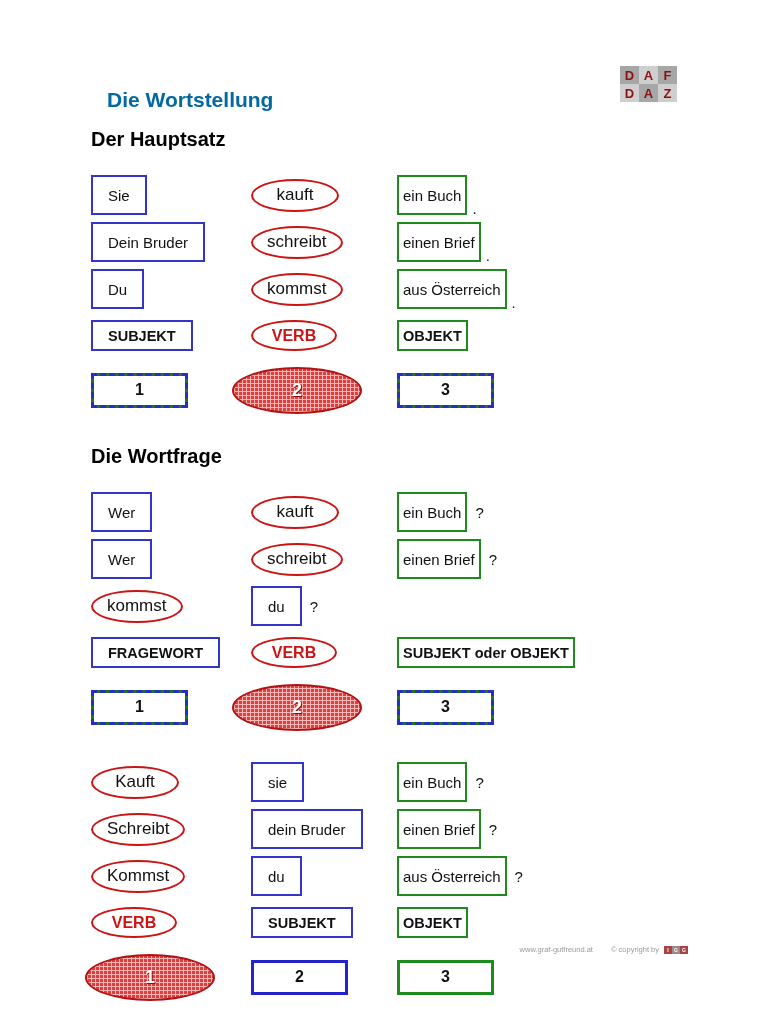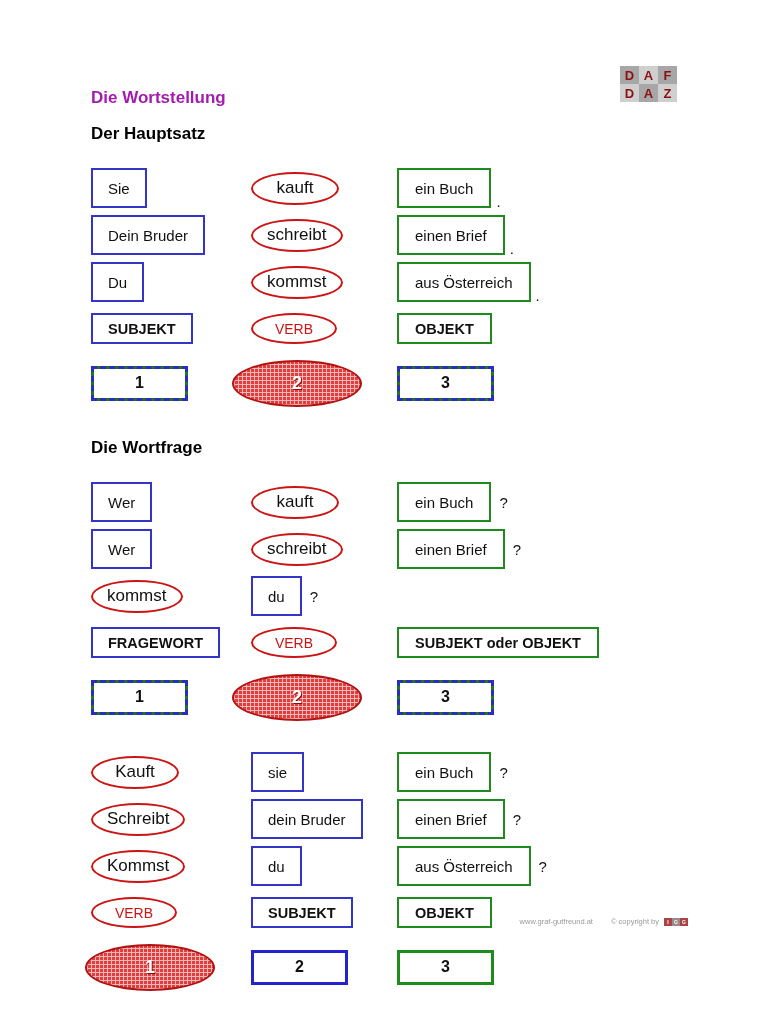--- a/index.html
+++ b/index.html
@@ -8,61 +8,61 @@
 
   
   .daf-logo{position:absolute;left:620px;top:66px;display:grid;
             grid-template-columns:repeat(3,19px);grid-auto-rows:18px;gap:0;}
   .daf-cell{display:flex;align-items:center;justify-content:center;
             font-weight:bold;font-size:13px;color:#8b1111;}
   .dc-dark{background:#a7a7a7;}
   .dc-light{background:#cfcfcf;}
 
   .content{position:absolute;left:91px;top:88px;width:640px;}
-  h1{font-size:17px;font-weight:bold;margin:0 0 16px 0;color:#a21caf;}
-  h2{font-size:17px;font-weight:bold;margin:0 0 24px 0;color:#000;}
+  h1{font-size:21px;font-weight:bold;margin:0 0 16px 16px;color:#0369a1;}
+  h2{font-size:20px;font-weight:bold;margin:0 0 24px 0;color:#000;}
   .section{margin-bottom:31px;}
 
   .row{display:grid;grid-template-columns:160px 146px 1fr;align-items:center;
        margin-bottom:7px;min-height:31px;}
   .cell{display:flex;align-items:center;}
 
   .box{display:inline-flex;align-items:center;justify-content:center;height:40px;
        border:2px solid #000;background:#fff;font-size:15px;color:#111;
        padding:0 15px;box-sizing:border-box;white-space:nowrap;}
   .blue{border-color:#3434c8;}
-  .green{border-color:#1f8b1f;padding:0 16px;}
+  .green{border-color:#1f8b1f;padding:0 4px;}
   .oval{display:inline-flex;align-items:center;justify-content:center;height:33px;
         border:2px solid #cc1414;border-radius:50%;background:#fff;font-size:17px;
         color:#111;padding:0 14px;min-width:88px;box-sizing:border-box;white-space:nowrap;}
 
   .label-row{margin-top:11px;text-align:right;}
   .label-box{font-weight:bold;font-size:14.5px;height:31px;}
-  .verb-label{font-weight:normal;color:#cc1414;font-size:14px;height:31px;min-width:86px;}
+  .verb-label{font-weight:bold;color:#cc1414;font-size:16px;height:31px;min-width:86px;}
 
   .num-row{margin-top:15px;min-height:48px;}
   .num-box{display:inline-flex;align-items:center;justify-content:center;width:97px;height:35px;
            font-weight:bold;font-size:16px;background:#fff;box-sizing:border-box;}
   .dashed{border:3px solid #1c7a1c;outline:3px dashed #2d2dbb;outline-offset:-3px;}
   .solid-blue{border:3px solid #2424cc;}
   .solid-green{border:3px solid #1f8b1f;}
   .num-oval{display:inline-flex;align-items:center;justify-content:center;width:130px;height:47px;
             border:2px solid #b31212;border-radius:50%;color:#fff;font-weight:bold;font-size:18px;
             text-shadow:1px 1px 0 #8a0e0e;box-sizing:border-box;
             background:
               repeating-linear-gradient(0deg,#f3b9b9 0 1px,transparent 1px 4px),
               repeating-linear-gradient(90deg,#f3b9b9 0 1px,transparent 1px 4px),
               #e23c3c;}
   .pull-left{margin-left:-19px;}
   .pull-left-sm{margin-left:-6px;}
 
   .period{align-self:flex-end;margin-left:5px;margin-bottom:-1px;font-size:15px;line-height:1;}
   .qmark{margin-left:8px;font-size:15px;}
 
-  .footer{position:absolute;right:80px;top:917px;display:flex;align-items:center;gap:5px;
+  .footer{position:absolute;right:80px;top:945px;display:flex;align-items:center;gap:5px;
           font-size:7.5px;color:#9a9a9a;}
   .footer .gap{width:8px;}
   .mini-logo{display:inline-flex;}
   .mini-cell{width:8px;height:8px;display:inline-flex;align-items:center;justify-content:center;
              font-size:5px;font-weight:bold;color:#fff;}
   .mc-a{background:#aa4444;}
   .mc-b{background:#9a8a8a;}
 </style>
 </head>
 <body>

